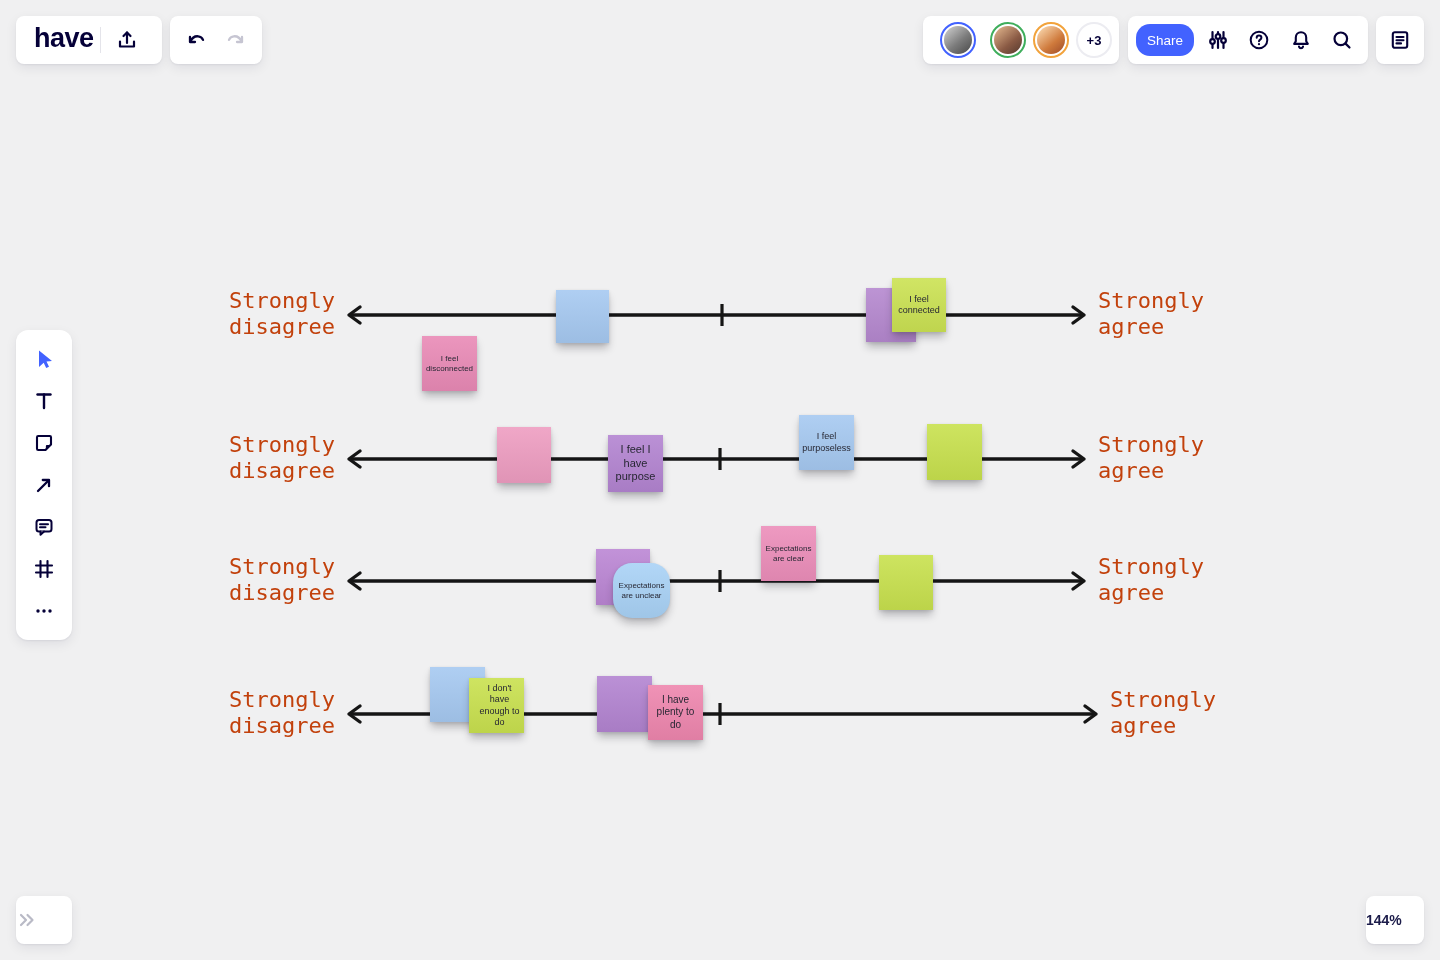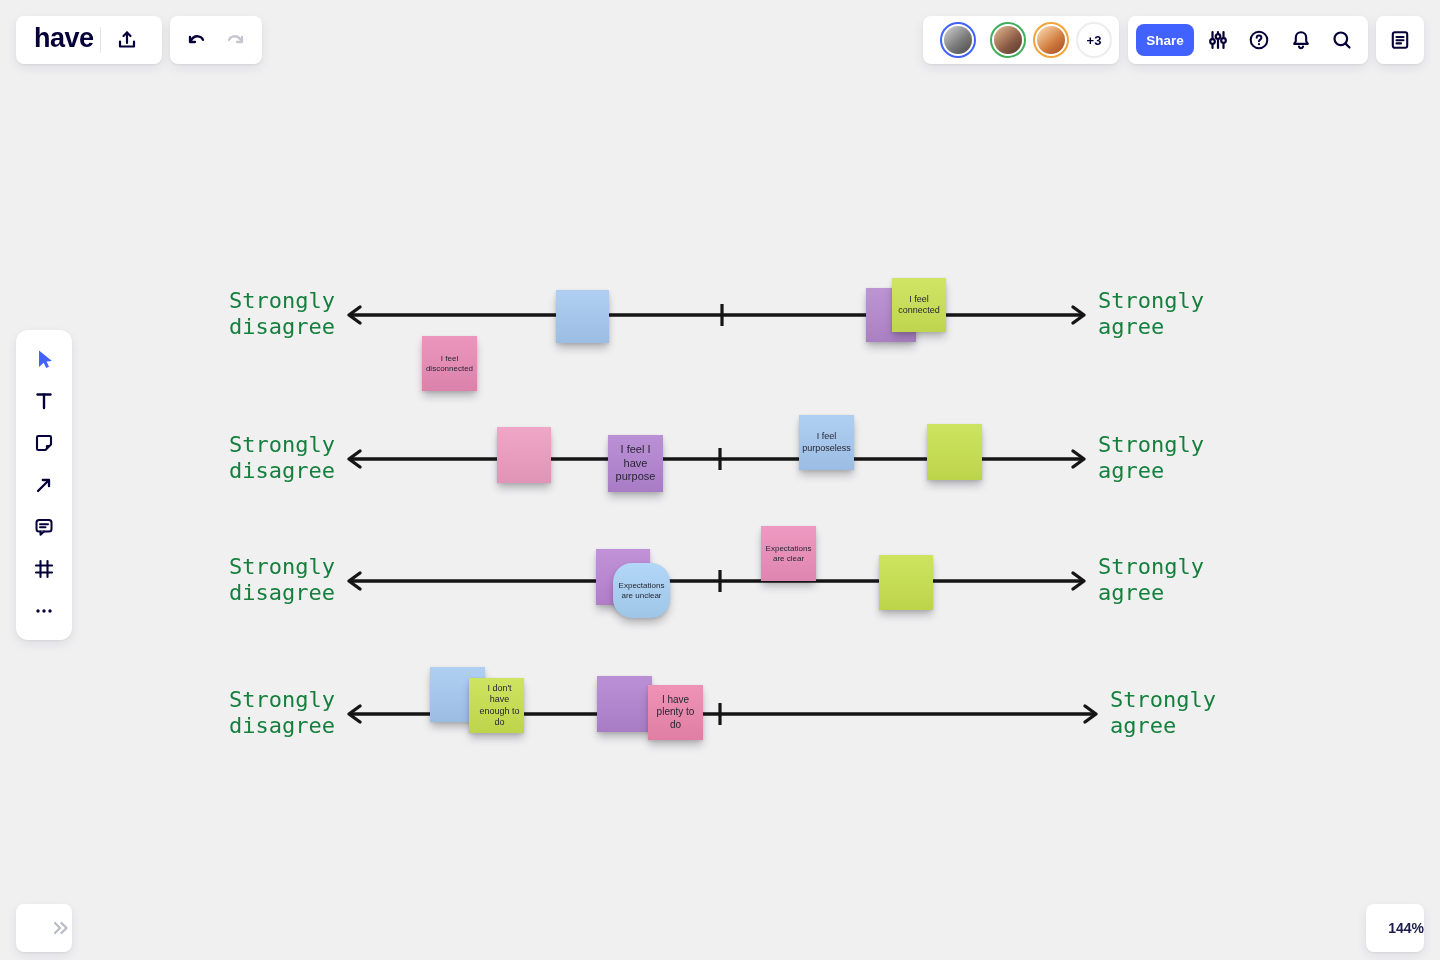--- a/index.html
+++ b/index.html
@@ -36,44 +36,44 @@
   .face1 { background:linear-gradient(140deg,#bdbdbd 15%,#7c7c7c 55%,#474747); }
   .face2 { background:linear-gradient(140deg,#d8ac85 10%,#8a5a44 60%,#53382e); }
   .face3 { background:linear-gradient(140deg,#f3c99c 15%,#cf7a3c 60%,#9c4a28); }
   .plus-badge {
     width:36px; height:36px; border-radius:50%; background:#fff;
     border:2px solid #ececf1; color:#050038; font-size:13px; font-weight:700;
     display:flex; align-items:center; justify-content:center; cursor:pointer; flex:0 0 auto;
   }
   .share-btn {
     border:none; background:#4262ff; color:#fff; font-family:"Liberation Sans",sans-serif;
-    font-size:13.5px; font-weight:700; border-radius:8px;
+    font-size:13.5px; font-weight:400; border-radius:14px;
     width:58px; height:32px; cursor:pointer;
   }
   
   .toolbar { left:16px; top:330px; width:56px; border-radius:12px; flex-direction:column; padding:8px 0; }
   .toolbar .iconbtn { margin:1px 0; }
   
   .axis-label {
     position:absolute; width:128px;
     font-family:"DejaVu Sans Mono", monospace;
-    font-size:22px; line-height:26px; color:#15803d; cursor:default;
+    font-size:22px; line-height:26px; color:#c2410c; cursor:default;
   }
   .axis-line { position:absolute; }
   .note {
     position:absolute; display:flex; align-items:center; justify-content:center;
     text-align:center; padding:3px; color:#272733; line-height:1.25; cursor:pointer;
     background-image:linear-gradient(180deg, rgba(255,255,255,.10), rgba(0,0,0,.06));
     box-shadow:0 6px 8px -1px rgba(30,30,40,.28), 0 1px 3px rgba(30,30,40,.12);
   }
   
   .corner-btn {
     position:absolute; background:#fff; border-radius:8px;
     box-shadow:0 4px 12px rgba(5,0,56,.08), 0 1px 2px rgba(5,0,56,.06);
-    display:flex; align-items:center; justify-content:flex-end; cursor:pointer;margin-top:8px;
+    display:flex; align-items:center; justify-content:flex-start; cursor:pointer;
   }
   .zoom-text { font-size:14px; font-weight:700; color:#1c1c4a; }
 </style>
 </head>
 <body>
 
 <div class="panel" style="left:16px; top:16px; width:146px; height:48px; padding:0 6px 0 12px; gap:6px;">
   <div class="logo">have</div>
   <div class="vdiv"></div>
   <button class="iconbtn">

